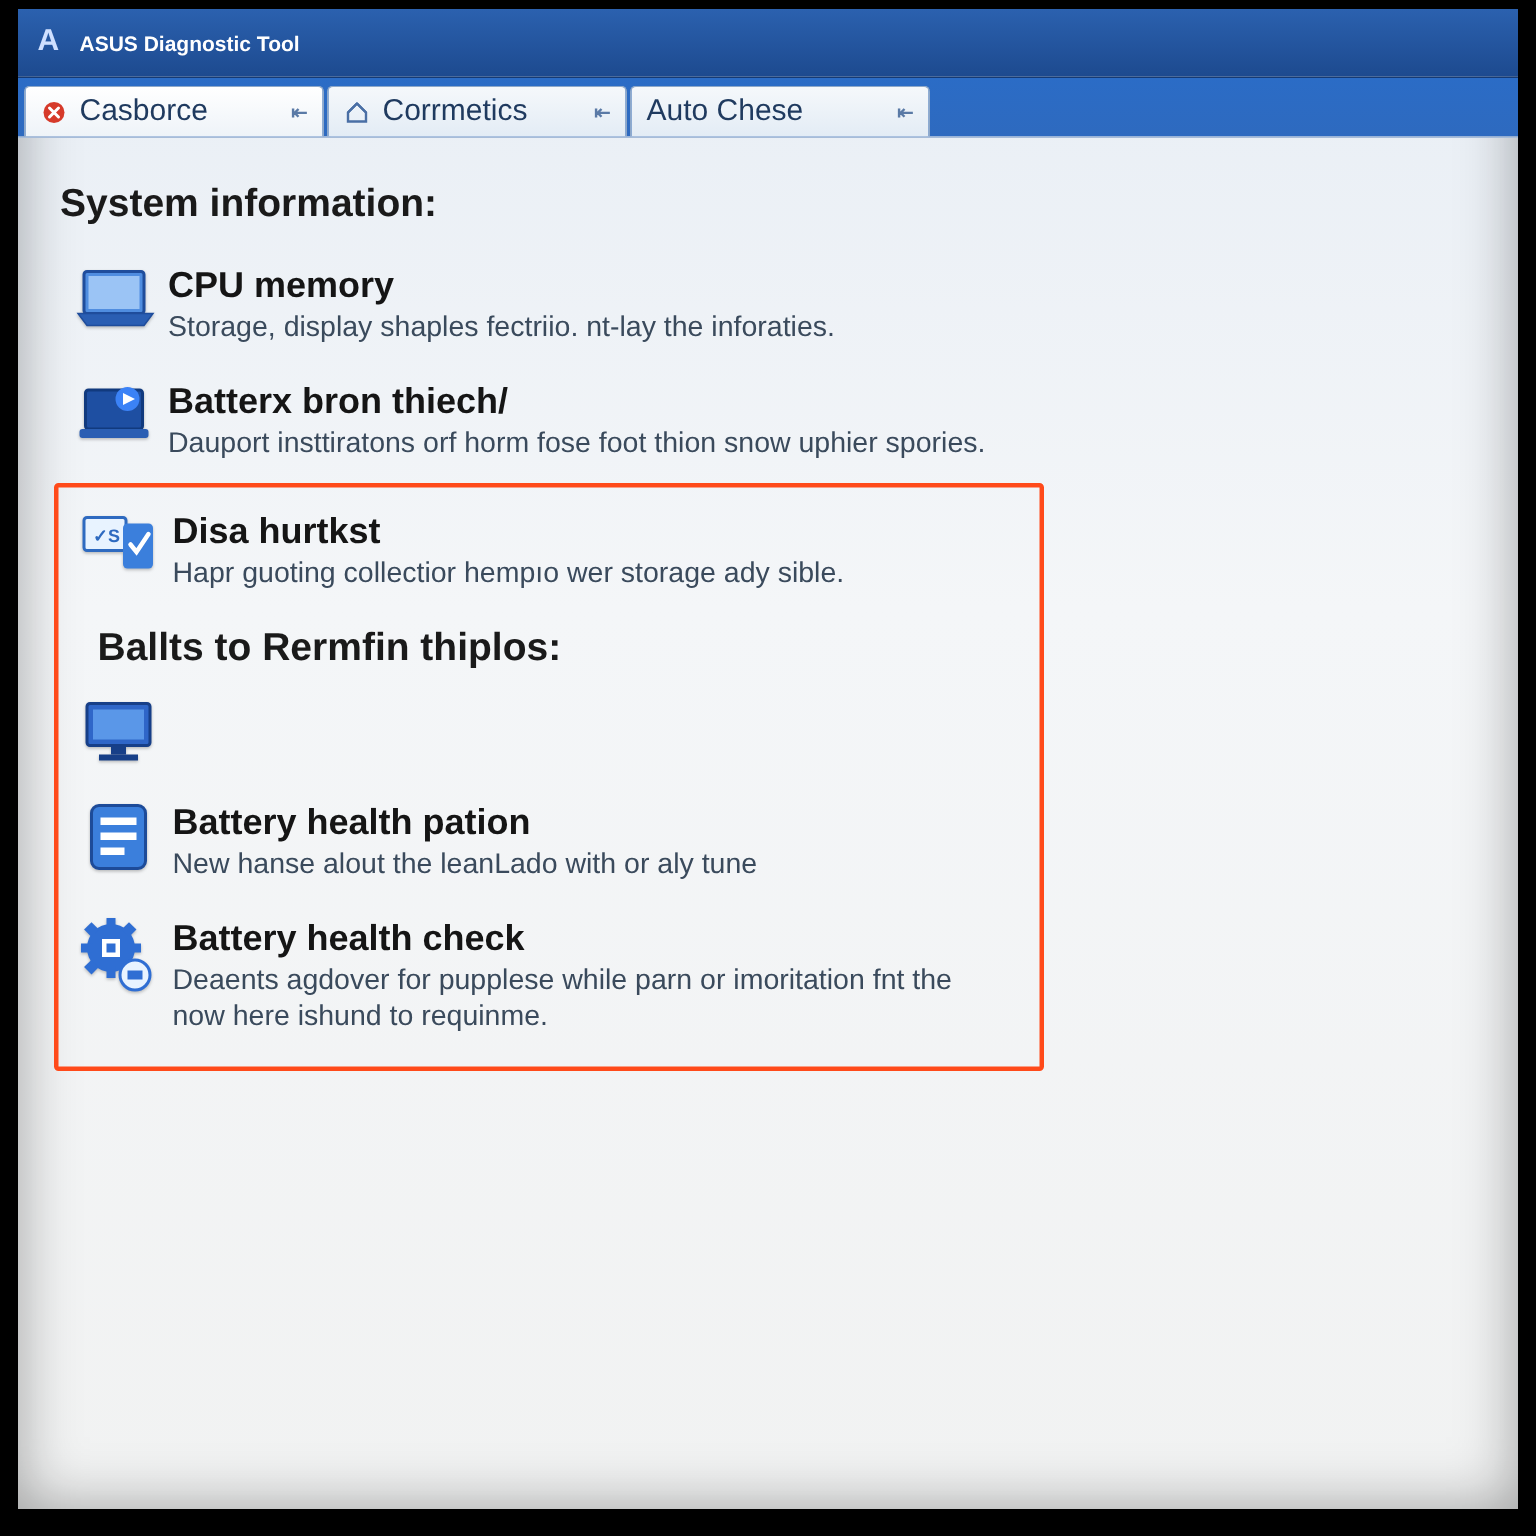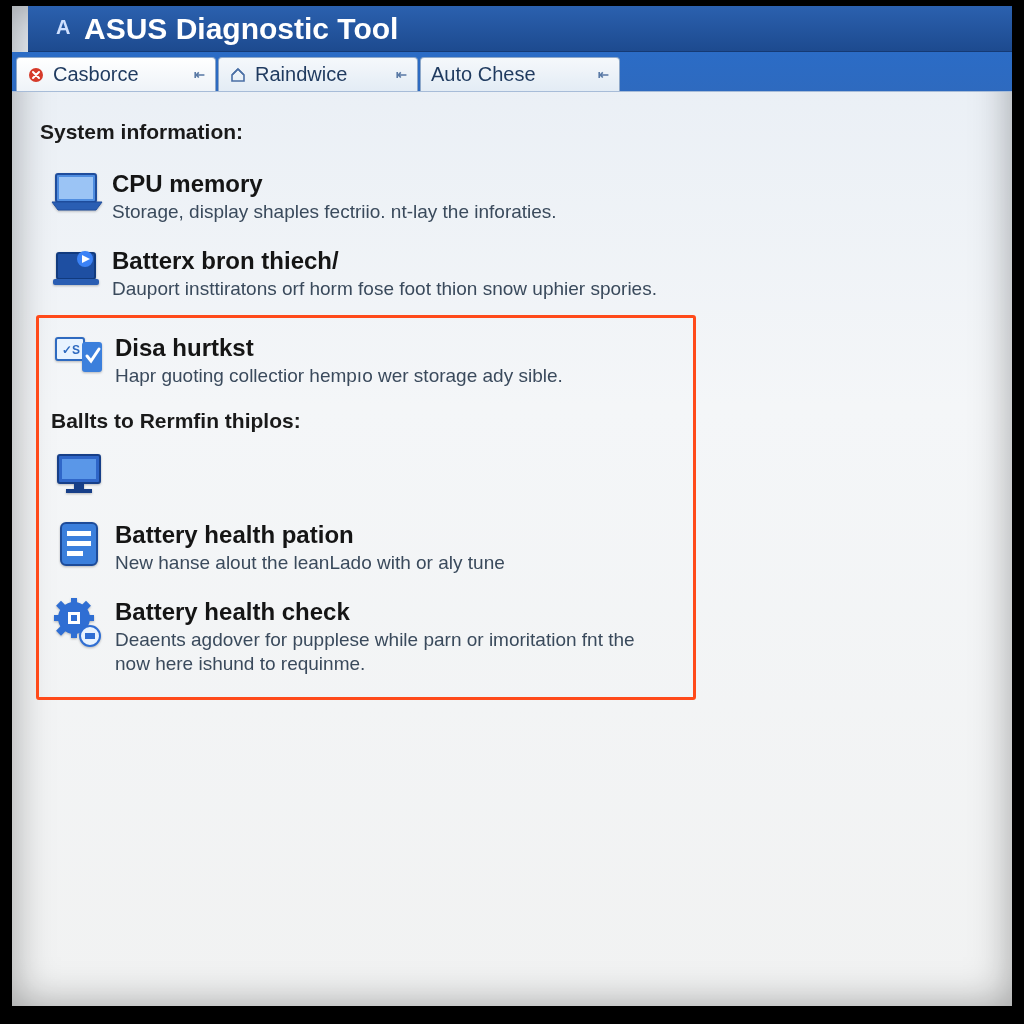--- a/index.html
+++ b/index.html
@@ -18,26 +18,25 @@
     background: linear-gradient(180deg, #e8eef5 0%, #f4f6f8 40%, #f1f2f2 100%);
     position: relative;
     overflow: hidden;
     box-shadow: inset 0 0 40px rgba(0,0,0,0.35);
   }
   .titlebar {
     height: 46px;
     background: linear-gradient(180deg, #2b61af 0%, #1d4a8f 100%);
     display: flex;
     align-items: center;
-    padding-left: 28px;
+    padding-left: 13px;
     color: #fff;
-    font-size: 30px;
+    font-size: 14px;
     font-weight: 600;
     border-bottom: 1px solid #153a74;
-    margin-left: 16px;
   }
   .titlebar .brand-icon {
     width: 18px; height: 18px; margin-right: 10px;
     display: inline-block;
     position: relative;
   }
   .titlebar .brand-icon::before {
     content: "A";
     position: absolute;
     left: 0; top: -4px;
@@ -79,21 +78,21 @@
     color: #5a7aa6;
     font-weight: 700;
   }
   .content {
     padding: 28px 24px 20px 28px;
     height: calc(100% - 86px);
     overflow: hidden;
     position: relative;
   }
   .section-heading {
-    font-size: 21px;
+    font-size: 26px;
     font-weight: 700;
     color: #1a1a1a;
     margin-bottom: 18px;
   }
   .item-row {
     display: flex;
     align-items: flex-start;
     padding: 6px 2px 14px 2px;
   }
   .item-icon {
@@ -117,21 +116,21 @@
     line-height: 1.3;
     max-width: 600px;
   }
   .highlight-box {
     border: 3px solid #ff4a1a;
     border-radius: 3px;
     padding: 8px 8px 6px 4px;
     margin-left: -4px;
     width: 660px;
   }
-  .highlight-box .section-heading { margin-top: 6px; margin-bottom: 12px; margin-left: 8px;}
+  .highlight-box .section-heading { margin-top: 6px; margin-bottom: 12px; margin-left: 22px;}
   .highlight-box .item-desc { max-width: 540px; }
 </style>
 </head>
 <body>
 
 <div class="screen">
 
   <div class="titlebar">
     <span class="brand-icon"></span>
     <span>ASUS Diagnostic Tool</span>
@@ -148,21 +147,21 @@
       <span>Casborce</span>
       <span class="tab-close">⇤</span>
     </div>
     <div class="tab">
       <span class="tab-ico">
         <svg width="16" height="16" viewBox="0 0 16 16">
             <path d="M8 2 L14 8 L14 14 L2 14 L2 8 Z" fill="none" stroke="#4a6fa5" stroke-width="1.6"></path>
             <path d="M8 2 L2 8 M8 2 L14 8" stroke="#4a6fa5" stroke-width="1.6" fill="none"></path>
           </svg>
       </span>
-      <span>Raindwice</span>
+      <span>Corrmetics</span>
       <span class="tab-close">⇤</span>
     </div>
     <div class="tab">
       <span>Auto Chese</span>
       <span class="tab-close">⇤</span>
     </div>
   </div>
 
   <div class="content">
 

